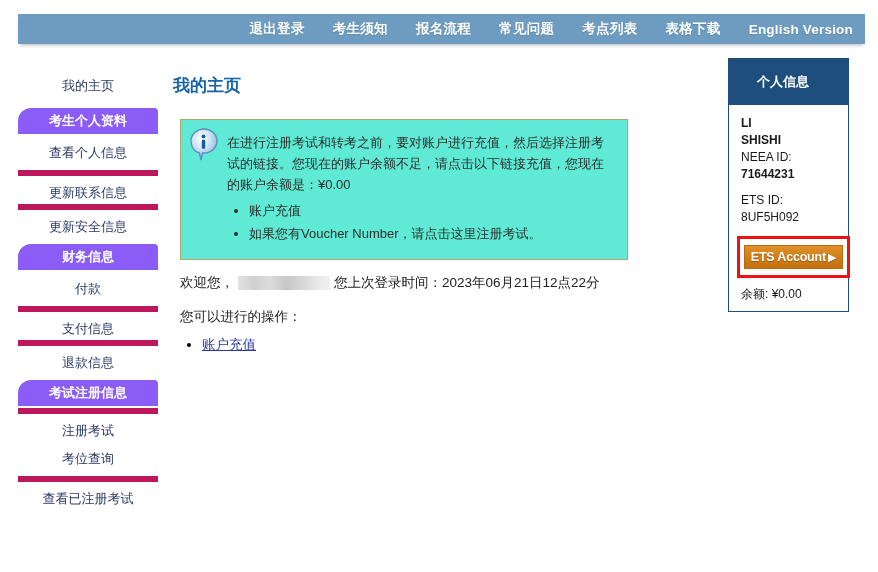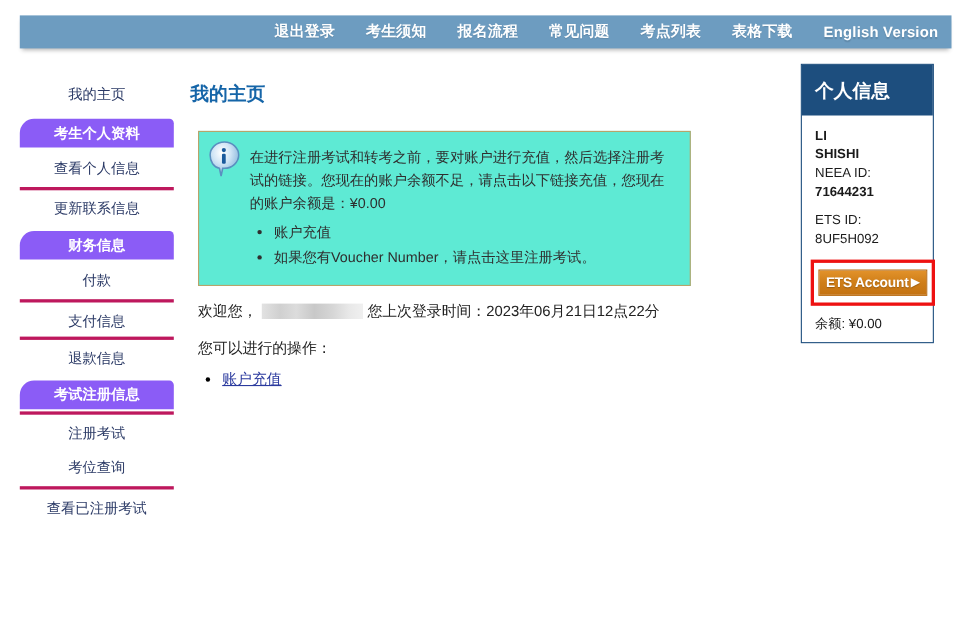--- a/index.html
+++ b/index.html
@@ -61,21 +61,21 @@
     font-size: 13px;
     color: #2b3a66;
     cursor: pointer;
   }
   .side-link {
     height: 34px;
     line-height: 34px;
     text-align: center;
     font-size: 13px;
     color: #2b3a66;
-    border-top: 3px solid #be185d;
+    border-top: 6px solid #be185d;
     cursor: pointer;
   }
   .side-link.nodiv { border-top: none; }
   .side-header {
     height: 26px;
     line-height: 26px;
     text-align: center;
     font-size: 13px;
     font-weight: bold;
     color: #ffffff;
@@ -181,26 +181,26 @@
     position: absolute;
     left: 728px;
     top: 58px;
     width: 121px;
     border: 1px solid #1d4e7e;
     background: #ffffff;
   }
   .rp-header {
     background: #1d4e7e;
     color: #ffffff;
-    font-size: 17px;
+    font-size: 13px;
     font-weight: bold;
     height: 46px;
     display: flex;
     align-items: center;
-    padding-left: 12px;
+    padding-left: 28px;
   }
   .rp-body {
     padding: 10px 10px 8px 12px;
   }
   .rp-line {
     font-size: 12px;
     color: #1a1a1a;
     line-height: 17px;
     white-space: nowrap;
   }
@@ -255,20 +255,21 @@
     <span class="topnav-item">表格下载</span>
     <span class="topnav-item english">English Version</span>
   </div>
 
   <div class="sidebar">
     <div class="side-plain">我的主页</div>
 
     <div class="side-header">考生个人资料</div>
     <div class="side-link nodiv">查看个人信息</div>
     <div class="side-link">更新联系信息</div>
+    <div class="side-link">更新安全信息</div>
 
     <div class="side-header">财务信息</div>
     <div class="side-link nodiv">付款</div>
     <div class="side-link">支付信息</div>
     <div class="side-link">退款信息</div>
 
     <div class="side-header">考试注册信息</div>
     <div class="side-link">注册考试</div>
     <div class="side-link nodiv">考位查询</div>
     <div class="side-link">查看已注册考试</div>

